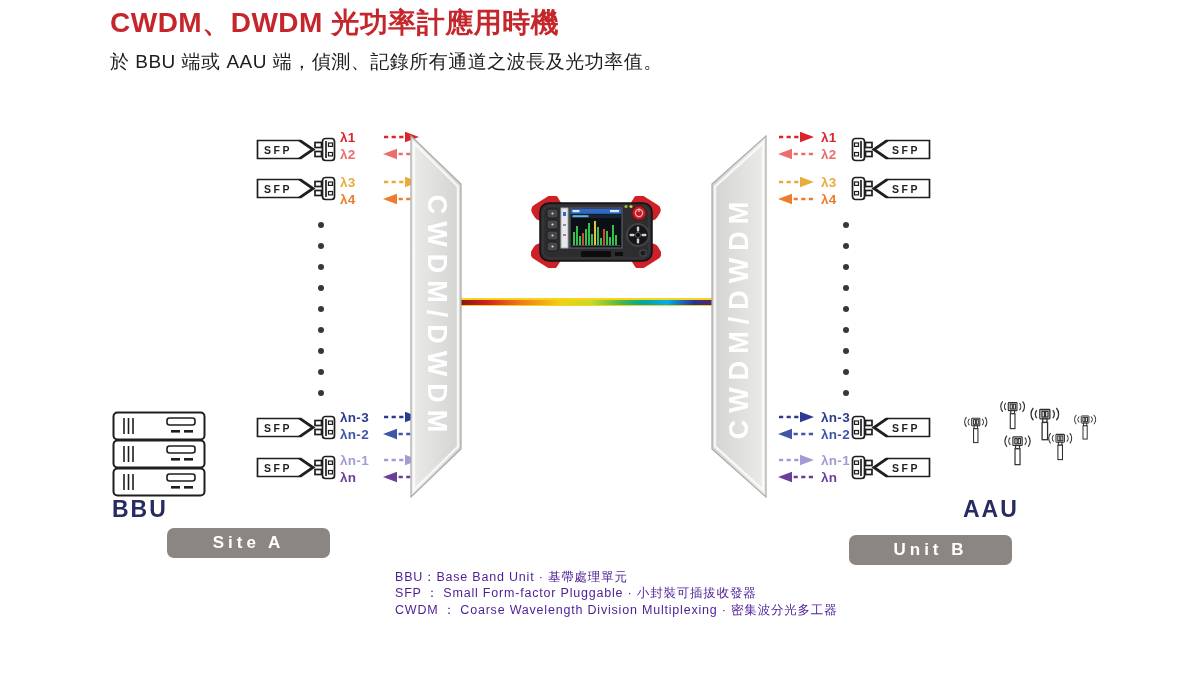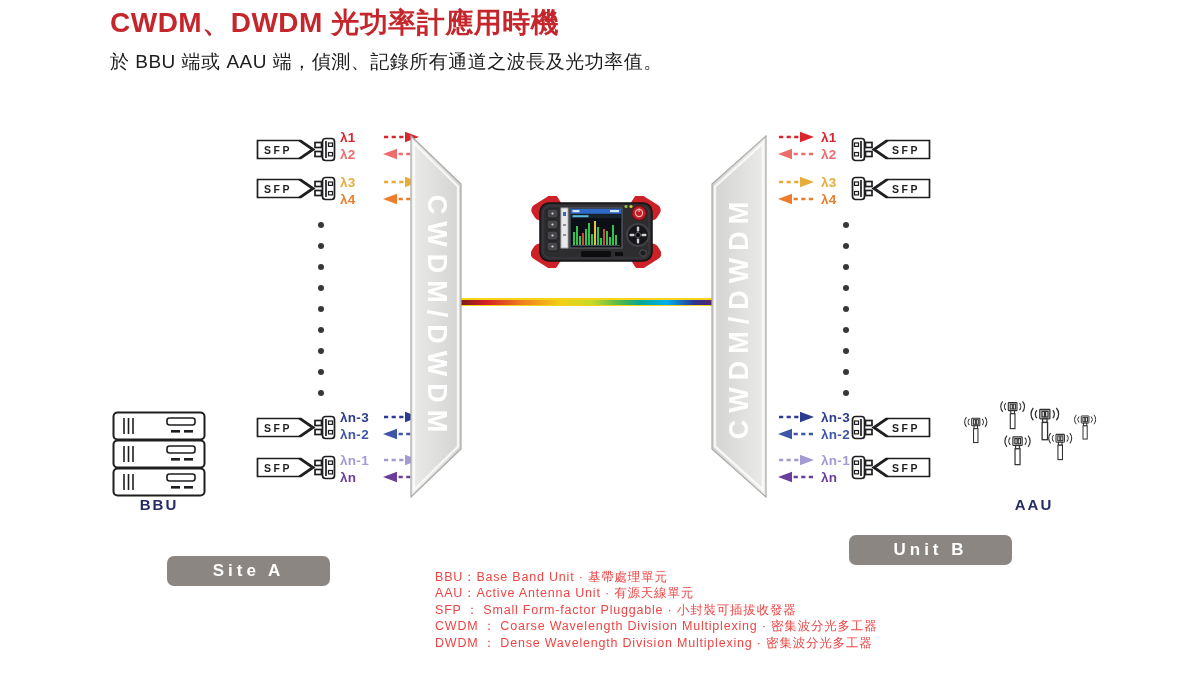--- a/index.html
+++ b/index.html
@@ -30,21 +30,21 @@
   .mux-label.cw{transform:translate(-50%,-50%) rotate(90deg);}
   .mux-label.ccw{transform:translate(-50%,-50%) rotate(-90deg);}
 
   
   .fiber{position:absolute;left:461px;top:298px;width:251px;height:8px;}
   .fiber-core{position:absolute;left:0;top:1.5px;width:100%;height:5px;
     background:linear-gradient(90deg,#7f1b1b,#d41f23 10%,#ef7d1e 24%,#f2d013 40%,
                #c6d92b 52%,#54b948 63%,#00a79b 72%,#00aeef 82%,#2e3192 93%,#57266e);}
 
   
-  .unit-label{font-size:15px;font-weight:bold;letter-spacing:2px;text-align:center;}
+  .unit-label{font-size:23px;font-weight:bold;letter-spacing:2px;text-align:left;}
 
   
   .site-badge{position:absolute;width:163px;height:30px;border-radius:7px;
     color:#ffffff;font-size:17px;font-weight:bold;letter-spacing:4px;
     display:flex;align-items:center;justify-content:center;}
 
   
   .legend{position:absolute;left:395px;top:569px;font-size:12.5px;line-height:16.4px;letter-spacing:0.8px;}
   .legend div{white-space:nowrap;}
 
@@ -515,24 +515,22 @@
       <use href="#ant-sym" transform="translate(36,0) scale(0.62)"></use>
       <use href="#ant-sym" transform="translate(0,16) scale(0.58)"></use>
       <use href="#ant-sym" transform="translate(66,6) scale(0.72)"></use>
       <use href="#ant-sym" transform="translate(110,14) scale(0.55)"></use>
       <use href="#ant-sym" transform="translate(40,34) scale(0.66)"></use>
       <use href="#ant-sym" transform="translate(84,32) scale(0.6)"></use>
     </svg>
   </div>
   <div class="abs unit-label" style="left: 963px; top: 496px; width: 142px; color: rgb(38, 43, 98);">AAU</div>
 
-  <div class="site-badge" style="left: 167px; top: 556px; background-color: rgb(139, 134, 129);">Site A</div>
+  <div class="site-badge" style="left: 167px; top: 528px; background-color: rgb(139, 134, 129);">Site A</div>
   <div class="site-badge" style="left: 849px; top: 535px; background-color: rgb(139, 134, 129);">Unit B</div>
 
-  <div class="legend" style="color: #ef4444; margin-left: 40px;">
+  <div class="legend" style="color: #4c1d95;">
     <div>BBU：Base Band Unit · 基帶處理單元</div>
-    <div>AAU：Active Antenna Unit · 有源天線單元</div>
     <div>SFP ： Small Form-factor Pluggable · 小封裝可插拔收發器</div>
     <div>CWDM ： Coarse Wavelength Division Multiplexing · 密集波分光多工器</div>
-    <div>DWDM ： Dense Wavelength Division Multiplexing · 密集波分光多工器</div>
   </div>
 
 </div>
 
 </body></html>

